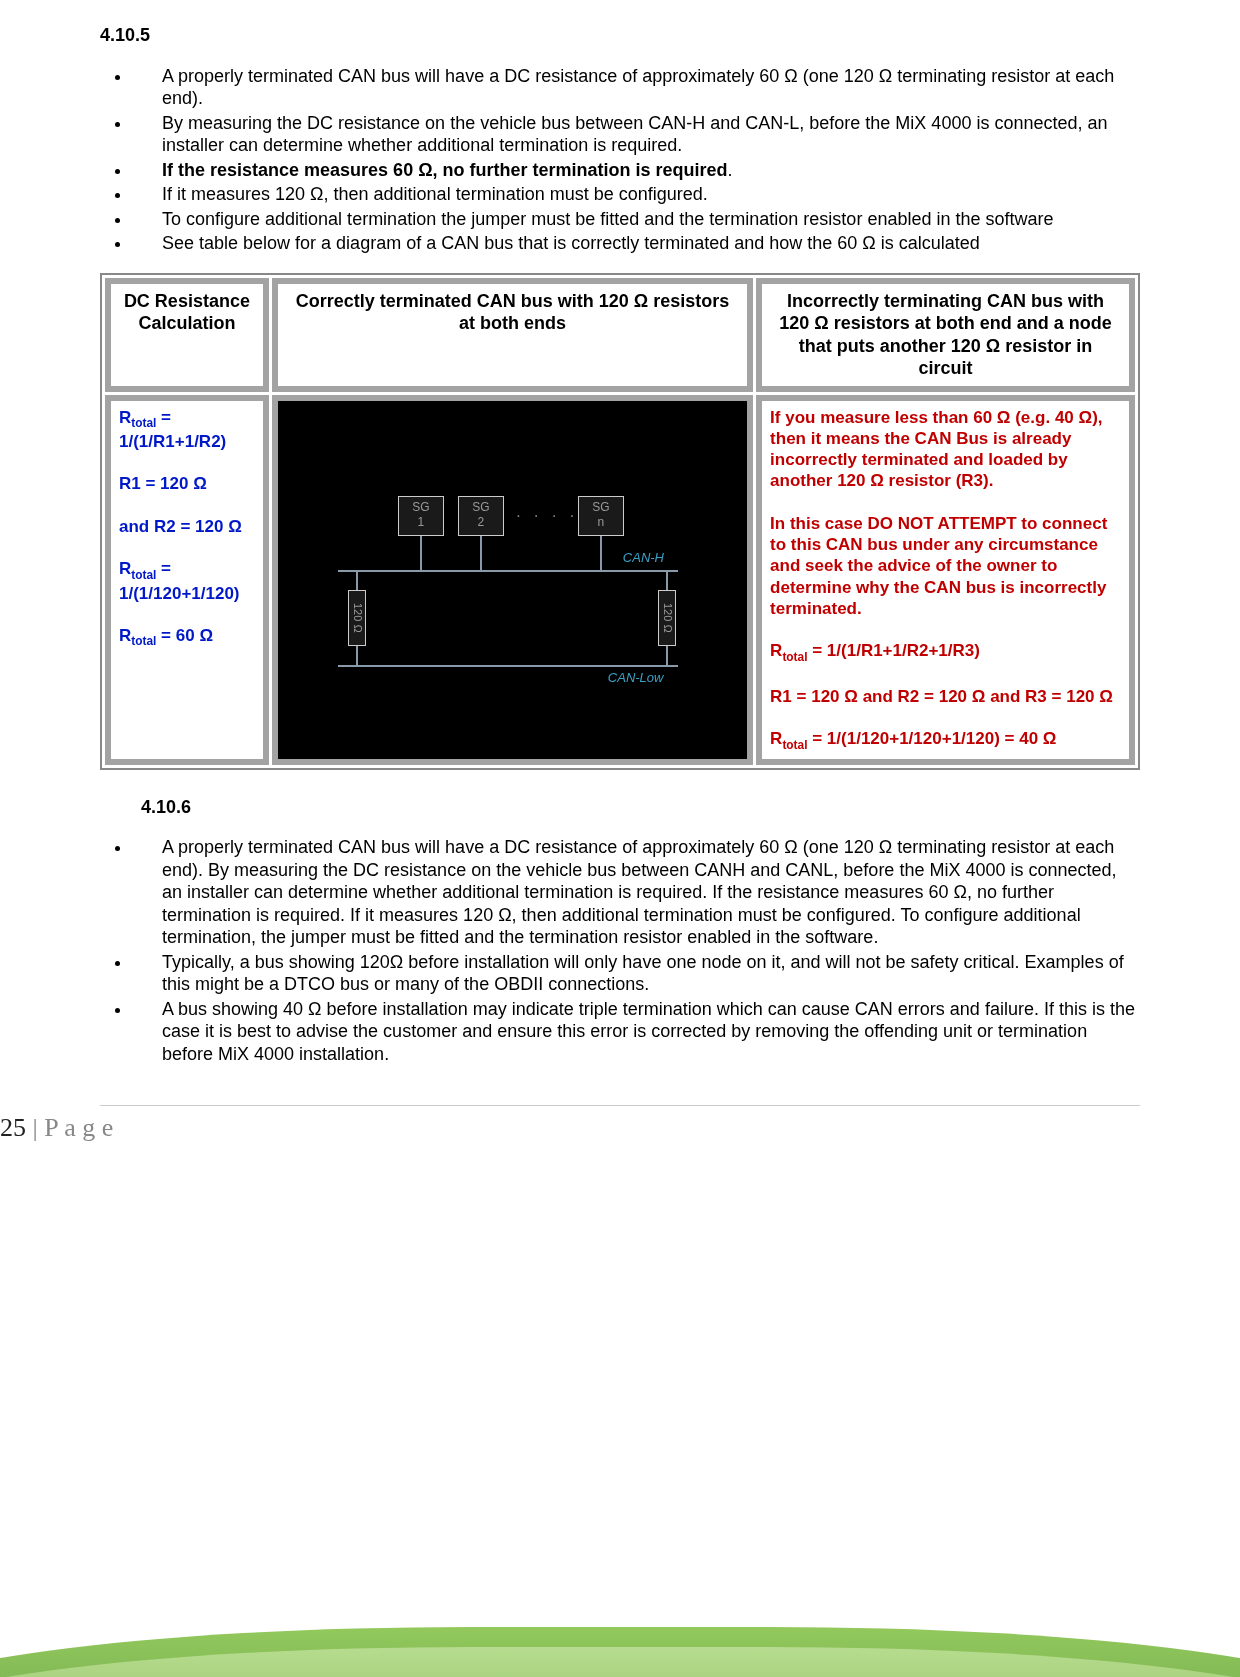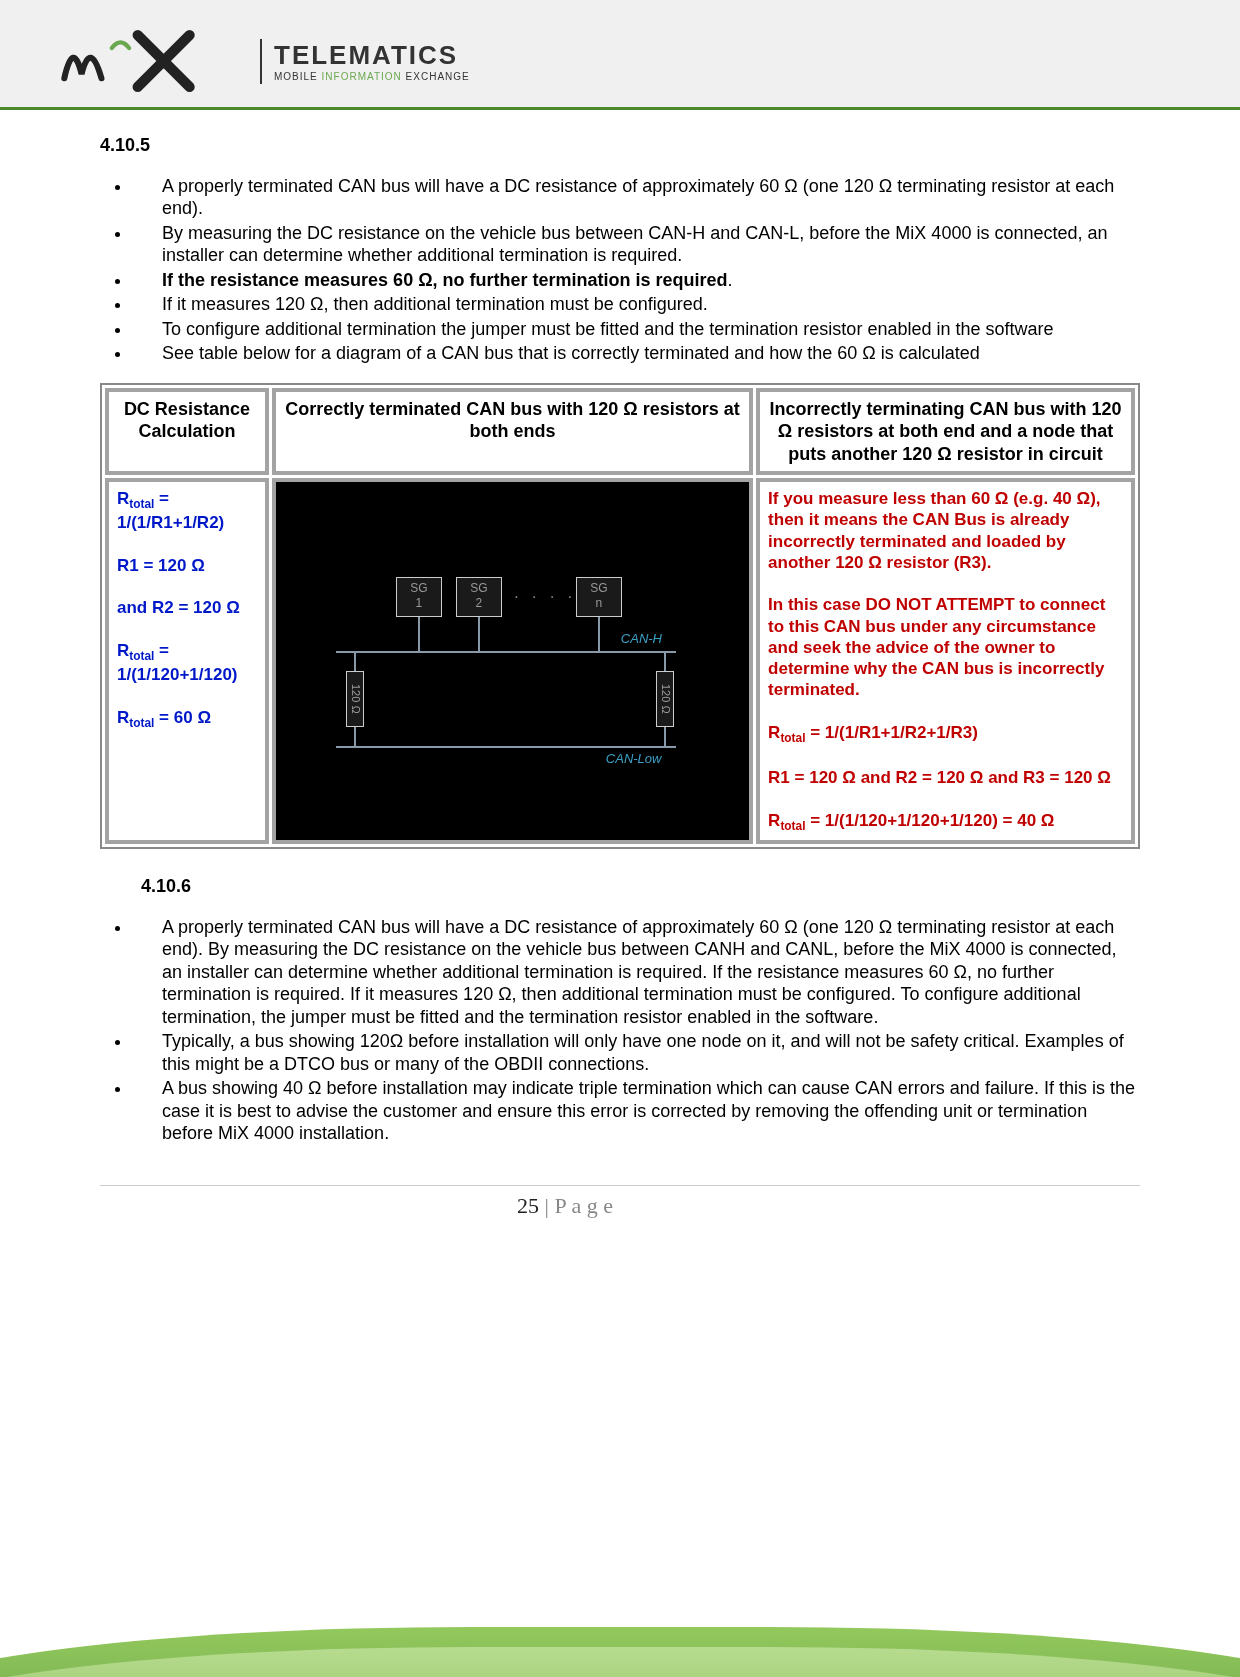--- a/index.html
+++ b/index.html
@@ -34,30 +34,30 @@
   .sec-title { font-weight:bold; }
   ul.bullets { list-style:disc; padding-left:32px; margin:18px 0 8px 0; }
   ul.bullets li { padding-left:30px; margin:0 0 2px 0; }
   .bold { font-weight:bold; }
   table.can {
     border-collapse:separate; border-spacing:3px;
     width:100%; margin-top:18px;
     border:2px solid #888;
   }
   table.can th, table.can td {
-    border:4px solid #a3a3a3; padding:6px 8px; vertical-align:top;
+    border:6px solid #a3a3a3; padding:6px 8px; vertical-align:top;
     text-align:center; font-size:18px;
   }
   table.can th { font-weight:bold; }
   table.can td.calc { text-align:left; color:#0018c8; font-weight:bold; font-size:17px; }
   table.can td.diagram { background:#000; padding:0; vertical-align:middle; }
   table.can td.warn { text-align:left; color:#c00000; font-weight:bold; font-size:17px; }
   .sub { font-size:0.7em; vertical-align:sub;margin-top:32px; }
   .page-rule { margin:40px 100px 0 100px; border:none; border-top:1px solid #ccc; }
-  .page-num { text-align:center; padding:6px 110px 0 0; font-family:"Times New Roman", serif; font-size:22px; color:#888; }
+  .page-num { text-align:left; padding:6px 110px 0 0; font-family:"Times New Roman", serif; font-size:26px; color:#888; }
   .page-num .n { color:#222; }
   .footer-wave {
     position:absolute; left:0; right:0; bottom:0; height:90px; overflow:hidden;
   }
   .footer-wave::before, .footer-wave::after {
     content:""; position:absolute; left:-10%; right:-10%; height:160px; border-radius:50%/100px;
   }
   .footer-wave::before { bottom:-110px; background:linear-gradient(#7fbf3f,#4a8a2a); opacity:0.85; }
   .footer-wave::after  { bottom:-130px; background:linear-gradient(#c9e6a6,#7fbf3f); opacity:0.7; }
   .diagram-wrap { position:relative; width:100%; height:260px;text-decoration:underline; }
@@ -75,35 +75,20 @@
   .hwire { position:absolute; height:2px; background:#89a; }
   .vwire { position:absolute; width:2px; background:#89a; }
   .lbl   { position:absolute; color:#3ba0c6; font-size:13px; font-style:italic; }
   .dots  { position:absolute; color:#888; font-size:16px; letter-spacing:4px; }
 </style>
 </head>
 <body>
 
 <div class="page">
 
-  <div class="header-bar">
-    <div class="mx-logo">
-      <svg viewBox="0 0 220 80" width="190">
-        <path d="M5 60 Q15 15 25 55 Q35 15 48 60" stroke="#222" stroke-width="7" fill="none" stroke-linecap="round"></path>
-        <path d="M60 25 Q70 12 80 25" stroke="#6aa84f" stroke-width="5" fill="none" stroke-linecap="round"></path>
-        <path d="M90 10 L150 70 M150 10 L90 70" stroke="#222" stroke-width="12" fill="none" stroke-linecap="round"></path>
-      </svg>
-    </div>
-    <div class="brand-block">
-      <div class="brand-top">TELEMATICS</div>
-      <div class="brand-mid">
-        <span class="g1">MOBILE </span><span class="g2">INFORMATION </span><span class="g3">EXCHANGE</span>
-      </div>
-    </div>
-  </div>
 
   <div class="content">
 
     <div class="sec-row">
       <div class="sec-num">4.10.5</div>
     </div>
 
     <ul class="bullets">
       <li><span>A properly terminated CAN bus will have a DC resistance of approximately 60 Ω (one 120 Ω terminating resistor at each end).</span></li>
       <li><span>By measuring the DC resistance on the vehicle bus between CAN-H and CAN-L, before the MiX 4000 is connected, an installer can determine whether additional termination is required.</span></li>

